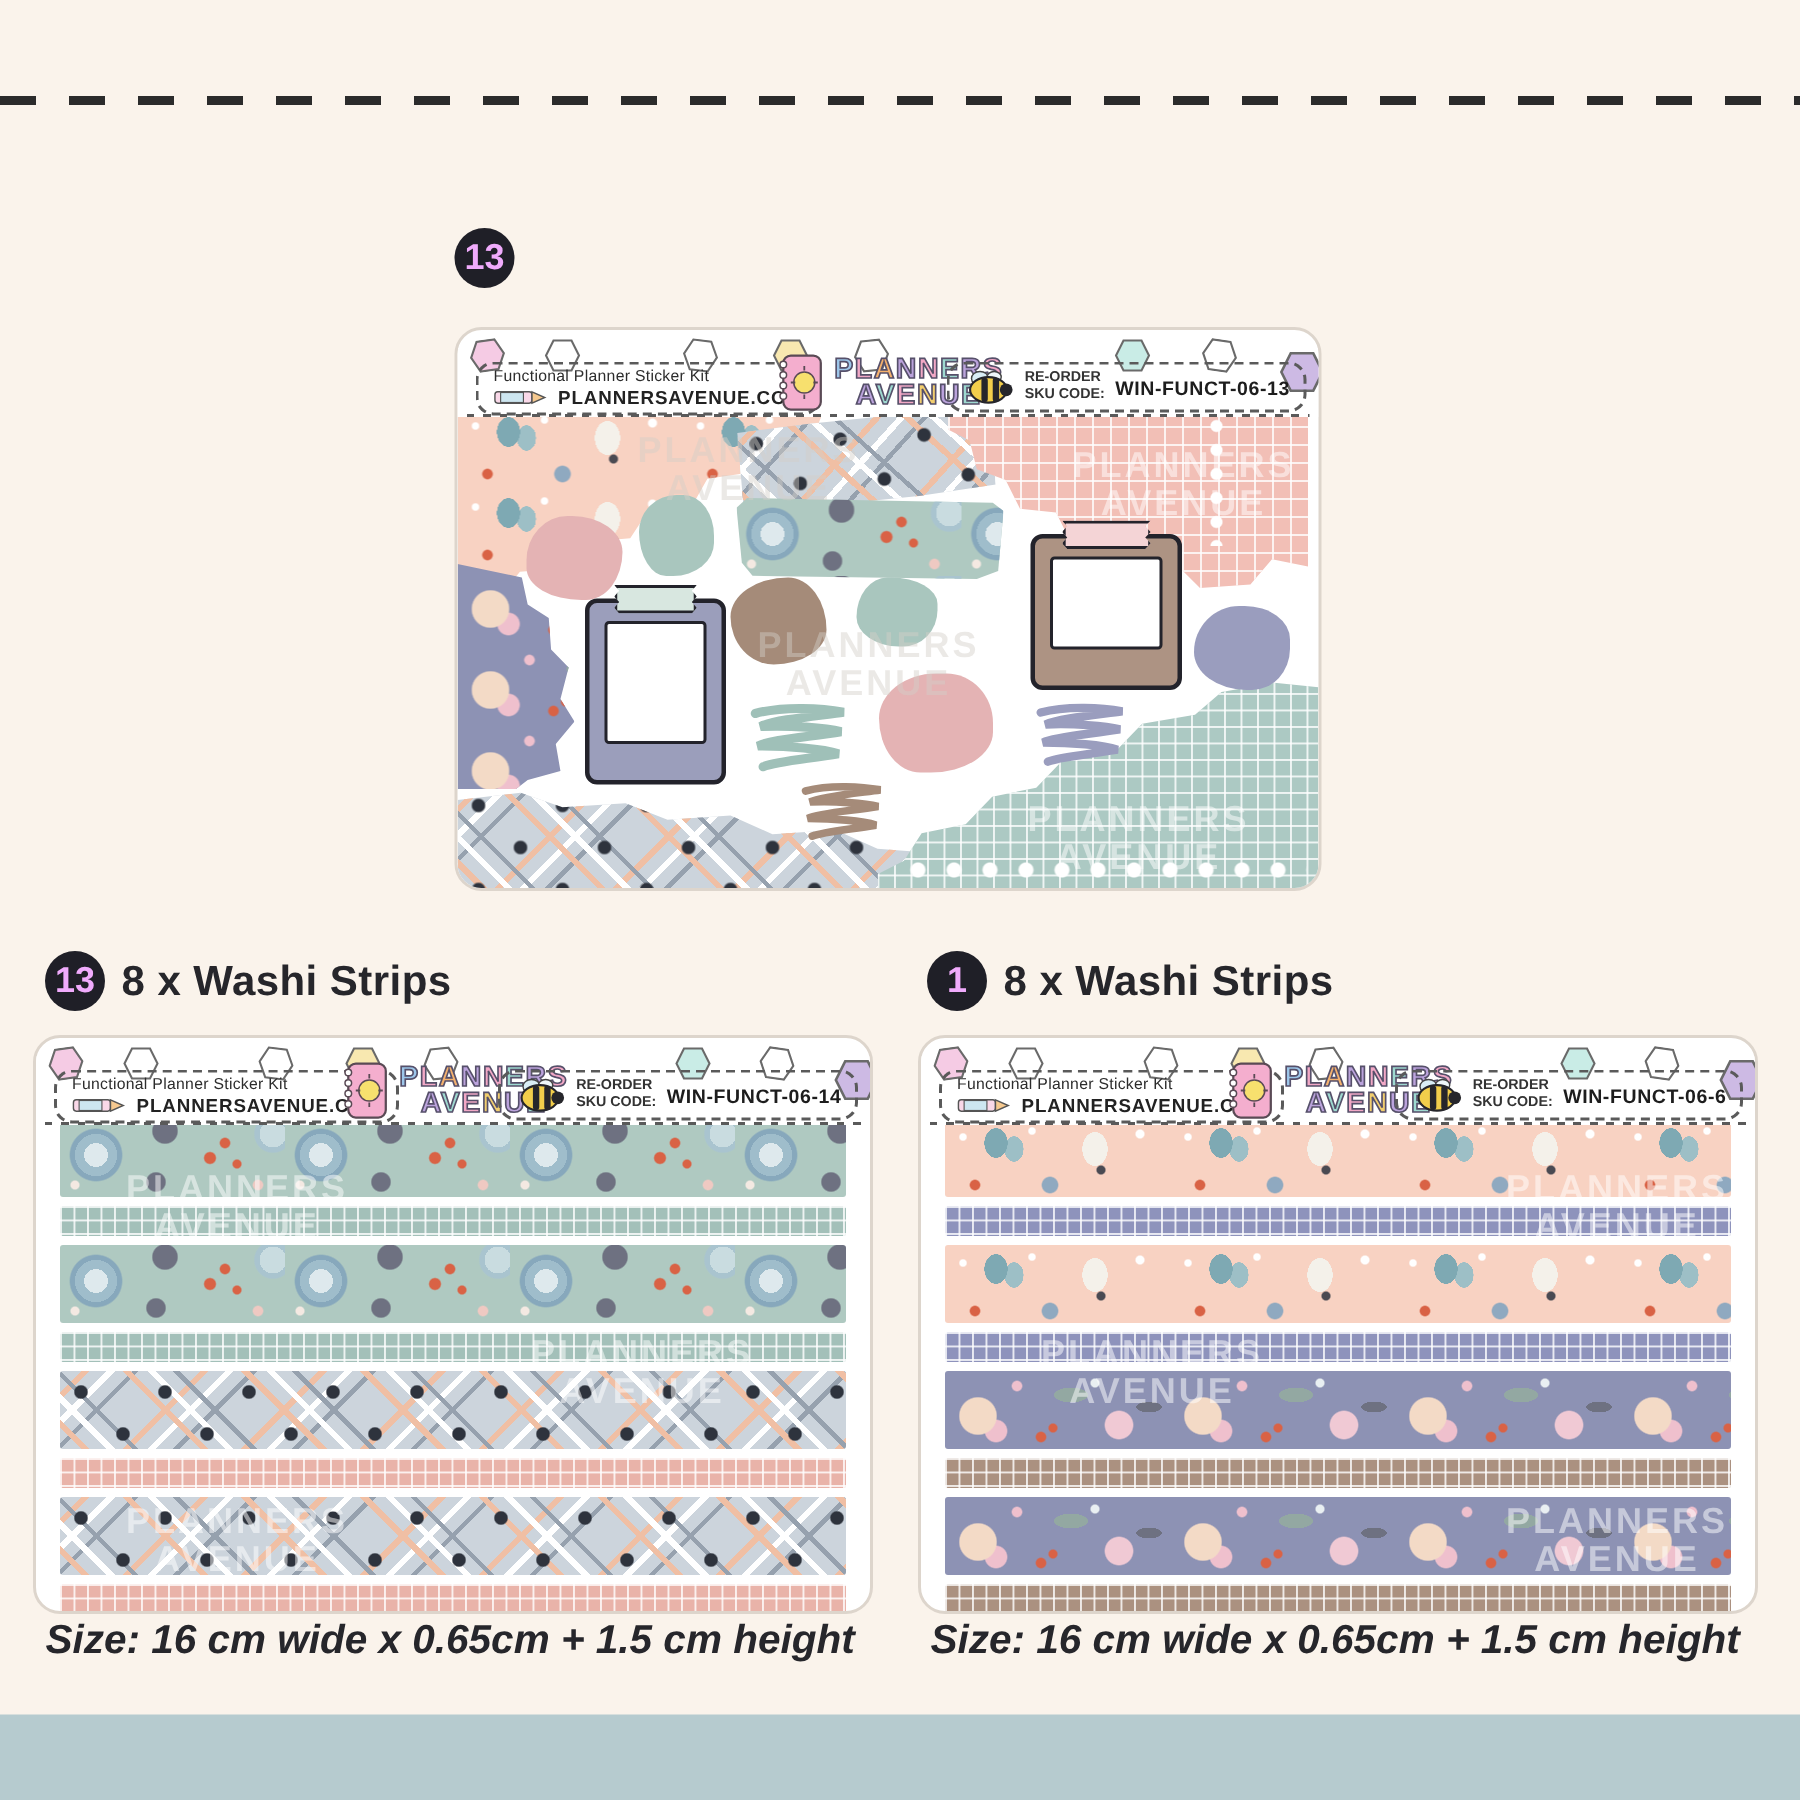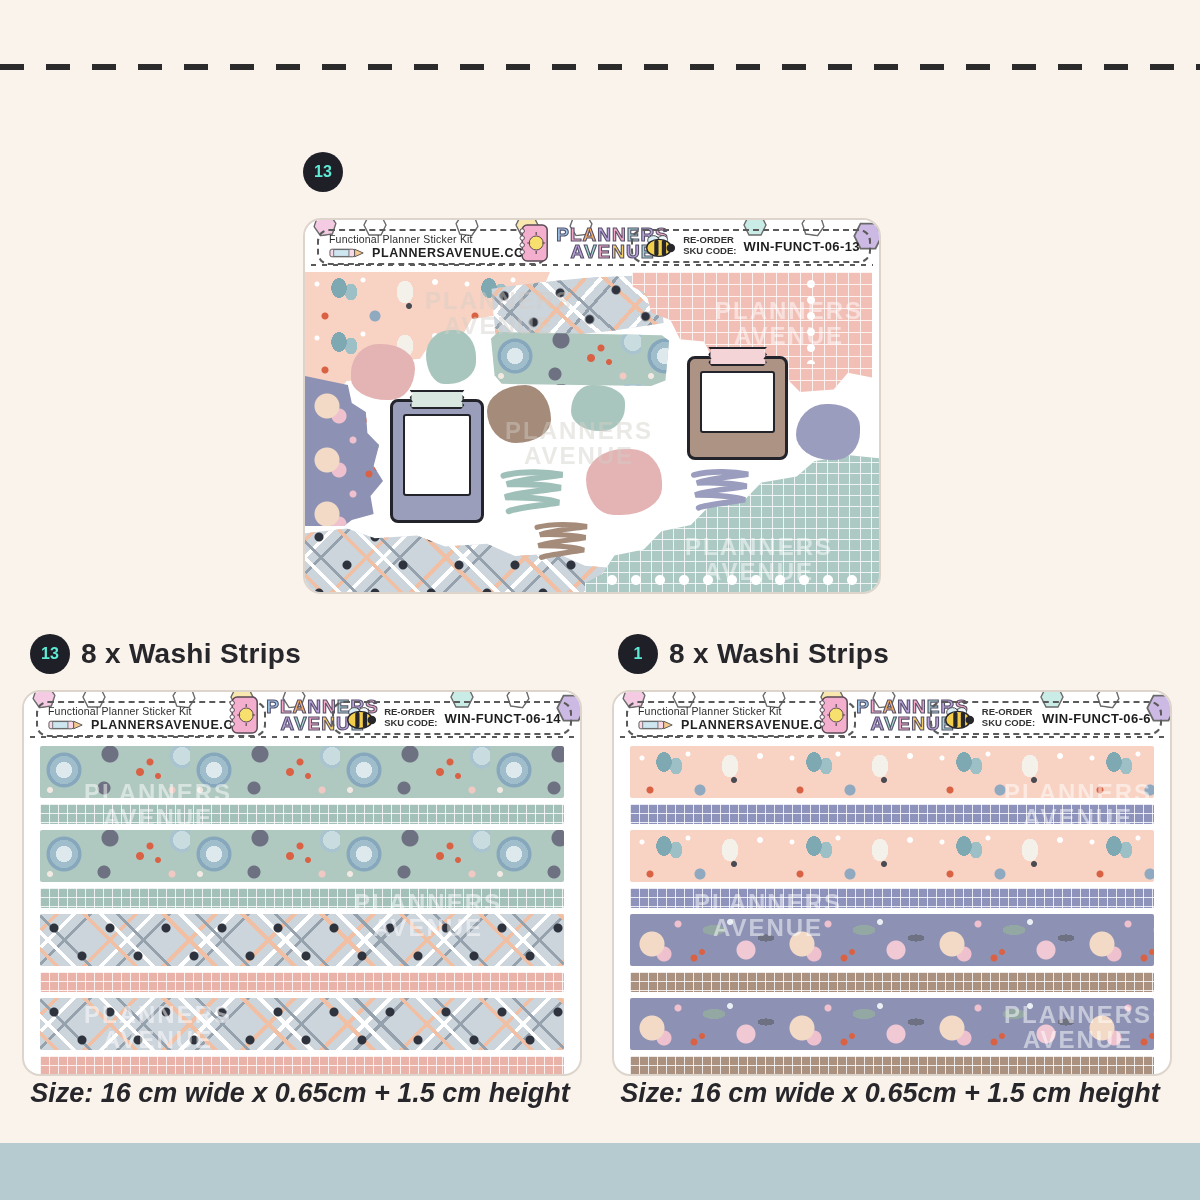--- a/index.html
+++ b/index.html
@@ -10,32 +10,32 @@
   .dash-line{position:absolute;left:0;top:64px;width:100%;height:6px;
     background:repeating-linear-gradient(90deg,#2b2b2b 0 24px,transparent 24px 46px);z-index:1;}
   .banner{position:absolute;left:253px;top:28px;width:692px;height:90px;z-index:2;background:#1c1c1c;
     clip-path:polygon(14px 0,calc(100% - 14px) 0,100% 6px,calc(100% - 10px) 13px,100% 21px,calc(100% - 10px) 29px,100% 37px,calc(100% - 10px) 45px,100% 53px,calc(100% - 10px) 61px,100% 69px,calc(100% - 10px) 77px,100% 84px,calc(100% - 14px) 100%,14px 100%,0 84px,10px 77px,0 69px,10px 61px,0 53px,10px 45px,0 37px,10px 29px,0 21px,10px 13px,0 6px);}
   .banner-inner{position:absolute;inset:4px;background:#BCCFD2;display:flex;align-items:center;justify-content:center;
     clip-path:polygon(14px 0,calc(100% - 14px) 0,100% 6px,calc(100% - 10px) 13px,100% 21px,calc(100% - 10px) 29px,100% 37px,calc(100% - 10px) 45px,100% 53px,calc(100% - 10px) 61px,100% 69px,calc(100% - 10px) 77px,100% 84px,calc(100% - 14px) 100%,14px 100%,0 84px,10px 77px,0 69px,10px 61px,0 53px,10px 45px,0 37px,10px 29px,0 21px,10px 13px,0 6px);}
   .banner-title{font-size:44px;font-weight:800;color:#191919;letter-spacing:.5px;}
 
   
   .sec-head{position:absolute;display:flex;align-items:center;gap:11px;z-index:2;}
-  .badge{width:40px;height:40px;border-radius:50%;background:#1F1F27;color:#5eead4;font-weight:800;font-size:16px;
+  .badge{width:40px;height:40px;border-radius:50%;background:#1F1F27;color:#f0abfc;font-weight:800;font-size:24px;
     display:flex;align-items:center;justify-content:center;}
   .sec-label{font-size:28px;font-weight:800;color:#26262b;letter-spacing:.3px;}
   .sec-13{left:303px;top:152px;} .sec-14{left:30px;top:634px;} .sec-15{left:618px;top:634px;}
 
   
   .sheet{position:absolute;background:#fff;border:2px solid #DDD5CC;border-radius:18px;overflow:hidden;}
   .sheet-13{left:303px;top:218px;width:574px;height:372px;}
   .sheet-14{left:22px;top:690px;width:556px;height:382px;}
   .sheet-15{left:612px;top:690px;width:556px;height:382px;}
 
-  .sheet-header{position:absolute;top:0;left:0;right:0;height:46px;background:#fff;z-index:6;padding-left:36px;}
+  .sheet-header{position:absolute;top:12px;left:0;right:0;height:46px;background:#fff;z-index:6;padding-left:36px;}
   .sheet-header:after{content:"";position:absolute;left:6px;right:6px;bottom:0;height:2px;
     background:repeating-linear-gradient(90deg,#5a5a5a 0 5px,transparent 5px 11px);}
   .hx{position:absolute;top:-6px;width:24px;height:22px;}
   .hx use{stroke:#6a6a6a;stroke-width:1.4;}
   .f-pink{fill:#F5CBE4;} .f-out{fill:#ffffff;} .f-yellow{fill:#F8E8B0;} .f-teal{fill:#C9ECE6;} .f-purple{fill:#CDBAE4;}
   .kitbox{position:absolute;left:12px;top:9px;border:2px dashed #5a5a5a;border-radius:12px;padding:2px 10px 3px 10px;}
   .kit-l1{font-size:10.5px;color:#2c2c2c;letter-spacing:.2px;}
   .kit-l2{display:flex;align-items:center;gap:5px;font-size:12.5px;font-weight:700;color:#222;letter-spacing:.6px;margin-top:1px;}
   .brand{position:absolute;left:50%;top:3px;transform:translateX(-50%);display:flex;align-items:center;gap:7px;}
   .brand-text{text-align:center;line-height:.92;}

